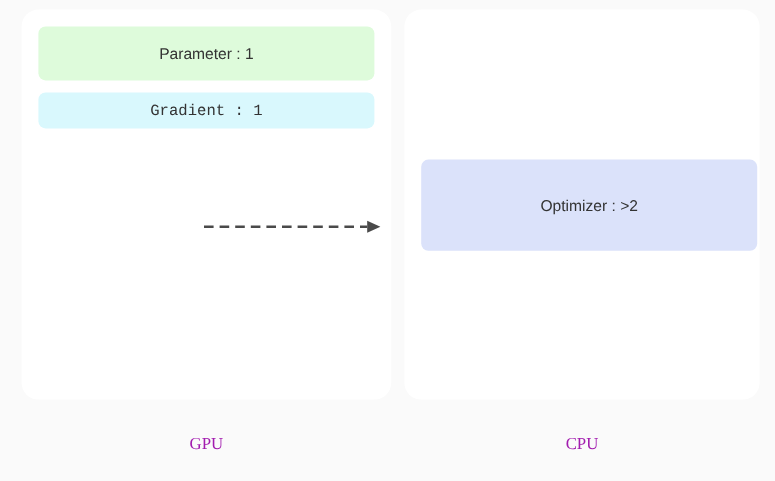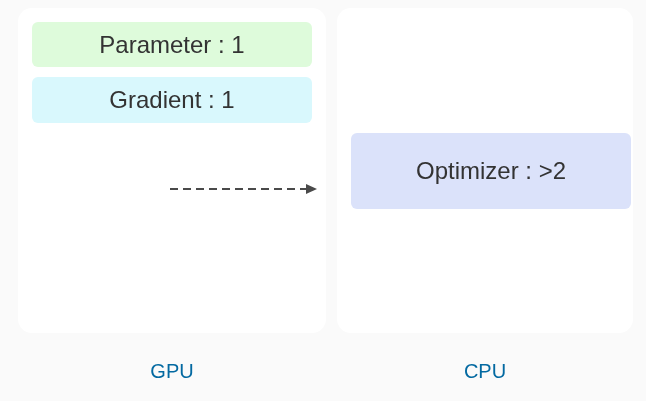--- a/index.html
+++ b/index.html
@@ -20,31 +20,32 @@
     border-radius: 14px;
   }
   .panel-gpu { left: 18px; width: 308px; }
   .panel-cpu { left: 337px; width: 296px; }
 
   .block {
     position: absolute;
     display: flex;
     align-items: center;
     justify-content: center;
-    font-size: 24px;
+    font-size: 13px;
     color: #333333;
     border-radius: 6px;
   }
   .block-parameter {
     left: 14px; top: 14px; width: 280px; height: 45px;
     background: #defbdb;
   }
   .block-gradient {
-    left: 14px; top: 69px; width: 280px; height: 46px;
+    left: 14px; top: 69px; width: 280px; height: 30px;
     background: #d9f8fd;
+    font-family: Liberation Mono, monospace;
   }
   .block-intermediate {
     left: 14px; top: 234px; width: 278px; height: 77px;
     background: transparent;
     border: 2px dashed #ababab;
     border-radius: 5px;
   }
   .block-optimizer {
     left: 14px; top: 125px; width: 280px; height: 76px;
     background: #dbe2fa;
@@ -56,22 +57,23 @@
     width: 150px; height: 20px;
   }
 
   .panel-label {
     position: absolute;
     top: 355px;
     height: 32px;
     display: flex;
     align-items: center;
     justify-content: center;
-    font-size: 20px;
-    color: #0369a1;
+    font-size: 14px;
+    color: #a21caf;
+    font-family: Liberation Serif, serif;
   }
   .label-gpu { left: 18px; width: 308px; }
   .label-cpu { left: 337px; width: 296px; text-align: center; }
 </style>
 </head>
 <body>
 
 <div class="canvas">
 
   <div class="panel panel-gpu">

